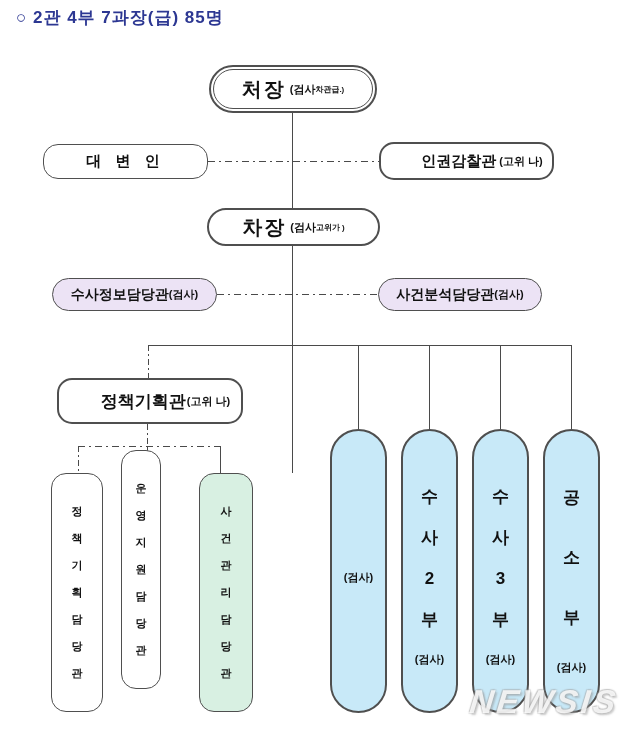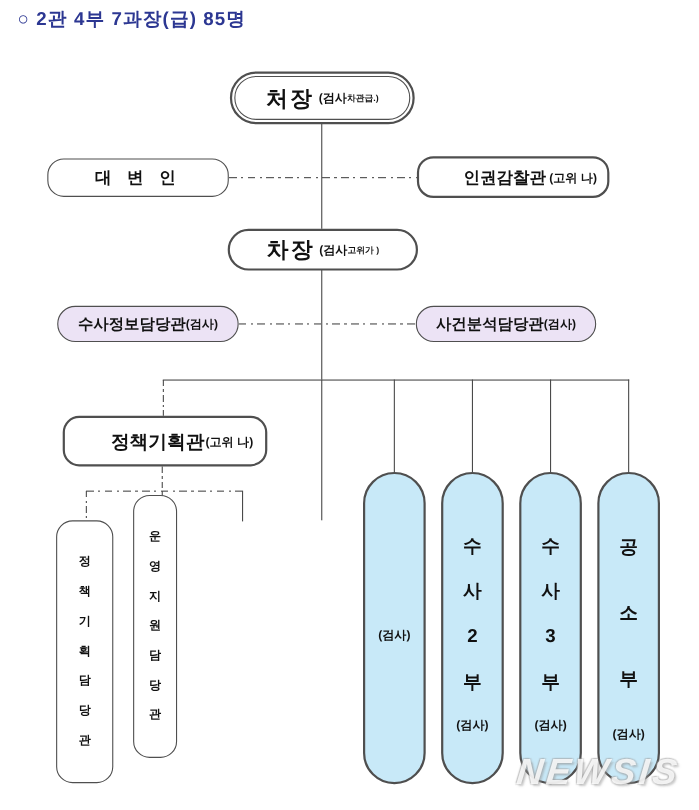--- a/index.html
+++ b/index.html
@@ -114,20 +114,23 @@
     <span class="mid-label" style="font-size:17px">정책기획관</span>
       <span class="rank" style="margin-left:1px">(고위 나)</span>
   </div>
 
   <div class="node col col7 rect-thin" style="left:51px;top:473px;width:52px;height:239px">
     <span class="vtext">정책기획담당관</span>
   </div>
   <div class="node col col7 rect-thin" style="left:121px;top:450px;width:40px;height:239px">
     <span class="vtext">운영지원담당관</span>
   </div>
+  <div class="node col col7 rect-thin fill-green" style="left:199px;top:473px;width:54px;height:239px">
+    <span class="vtext">사건관리담당관</span>
+  </div>
 
   <div class="node pill" style="left:330px;top:429px;width:57px;height:284px">
     <span class="sub">(검사)</span>
   </div>
   <div class="node pill" style="left:401px;top:429px;width:57px;height:284px">
     <span class="vtext">수사2부</span>
     <span class="sub">(검사)</span>
   </div>
   <div class="node pill" style="left:472px;top:429px;width:57px;height:284px">
     <span class="vtext">수사3부</span>

